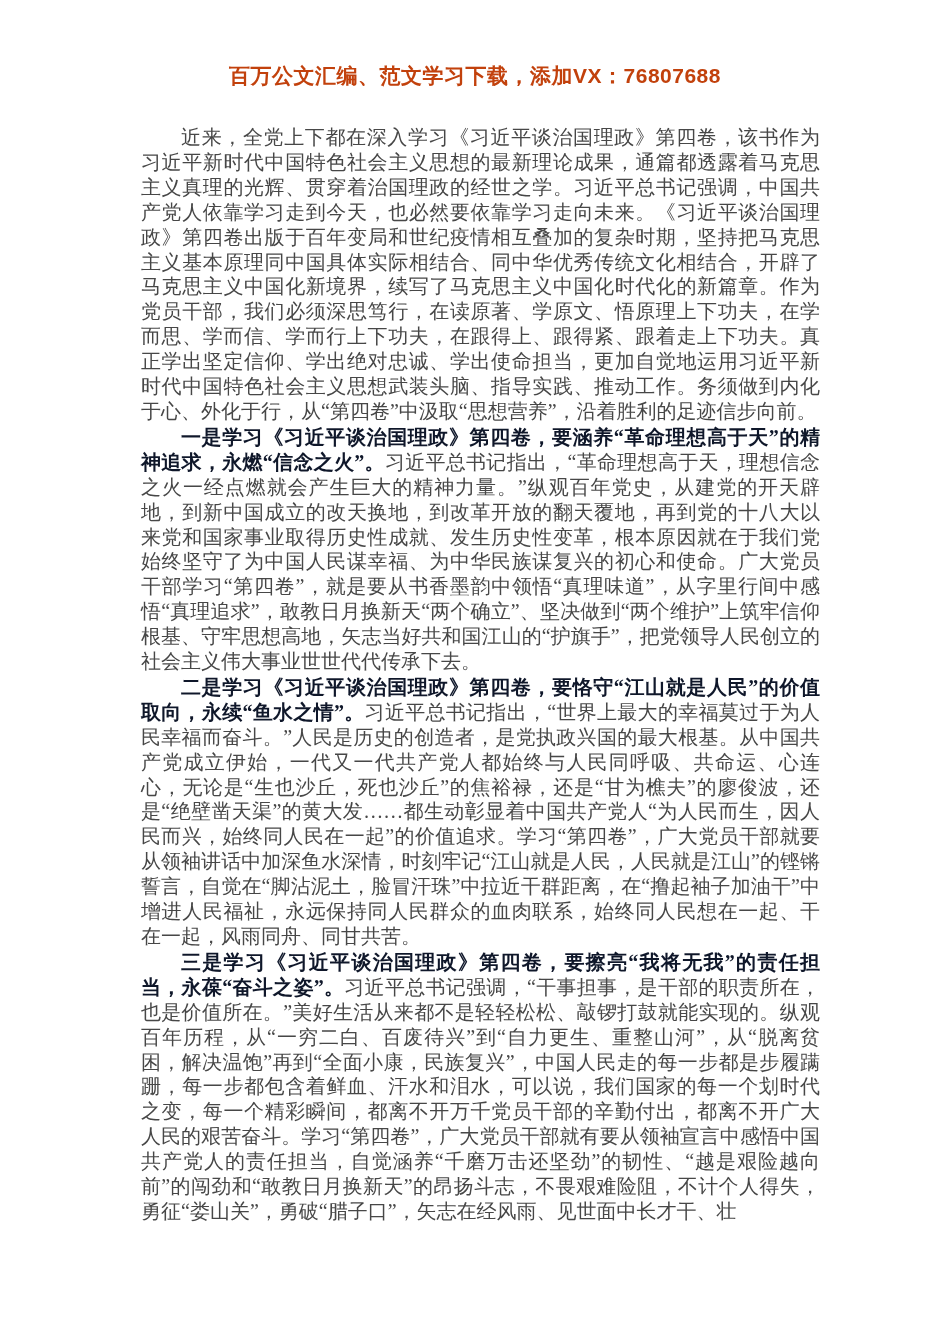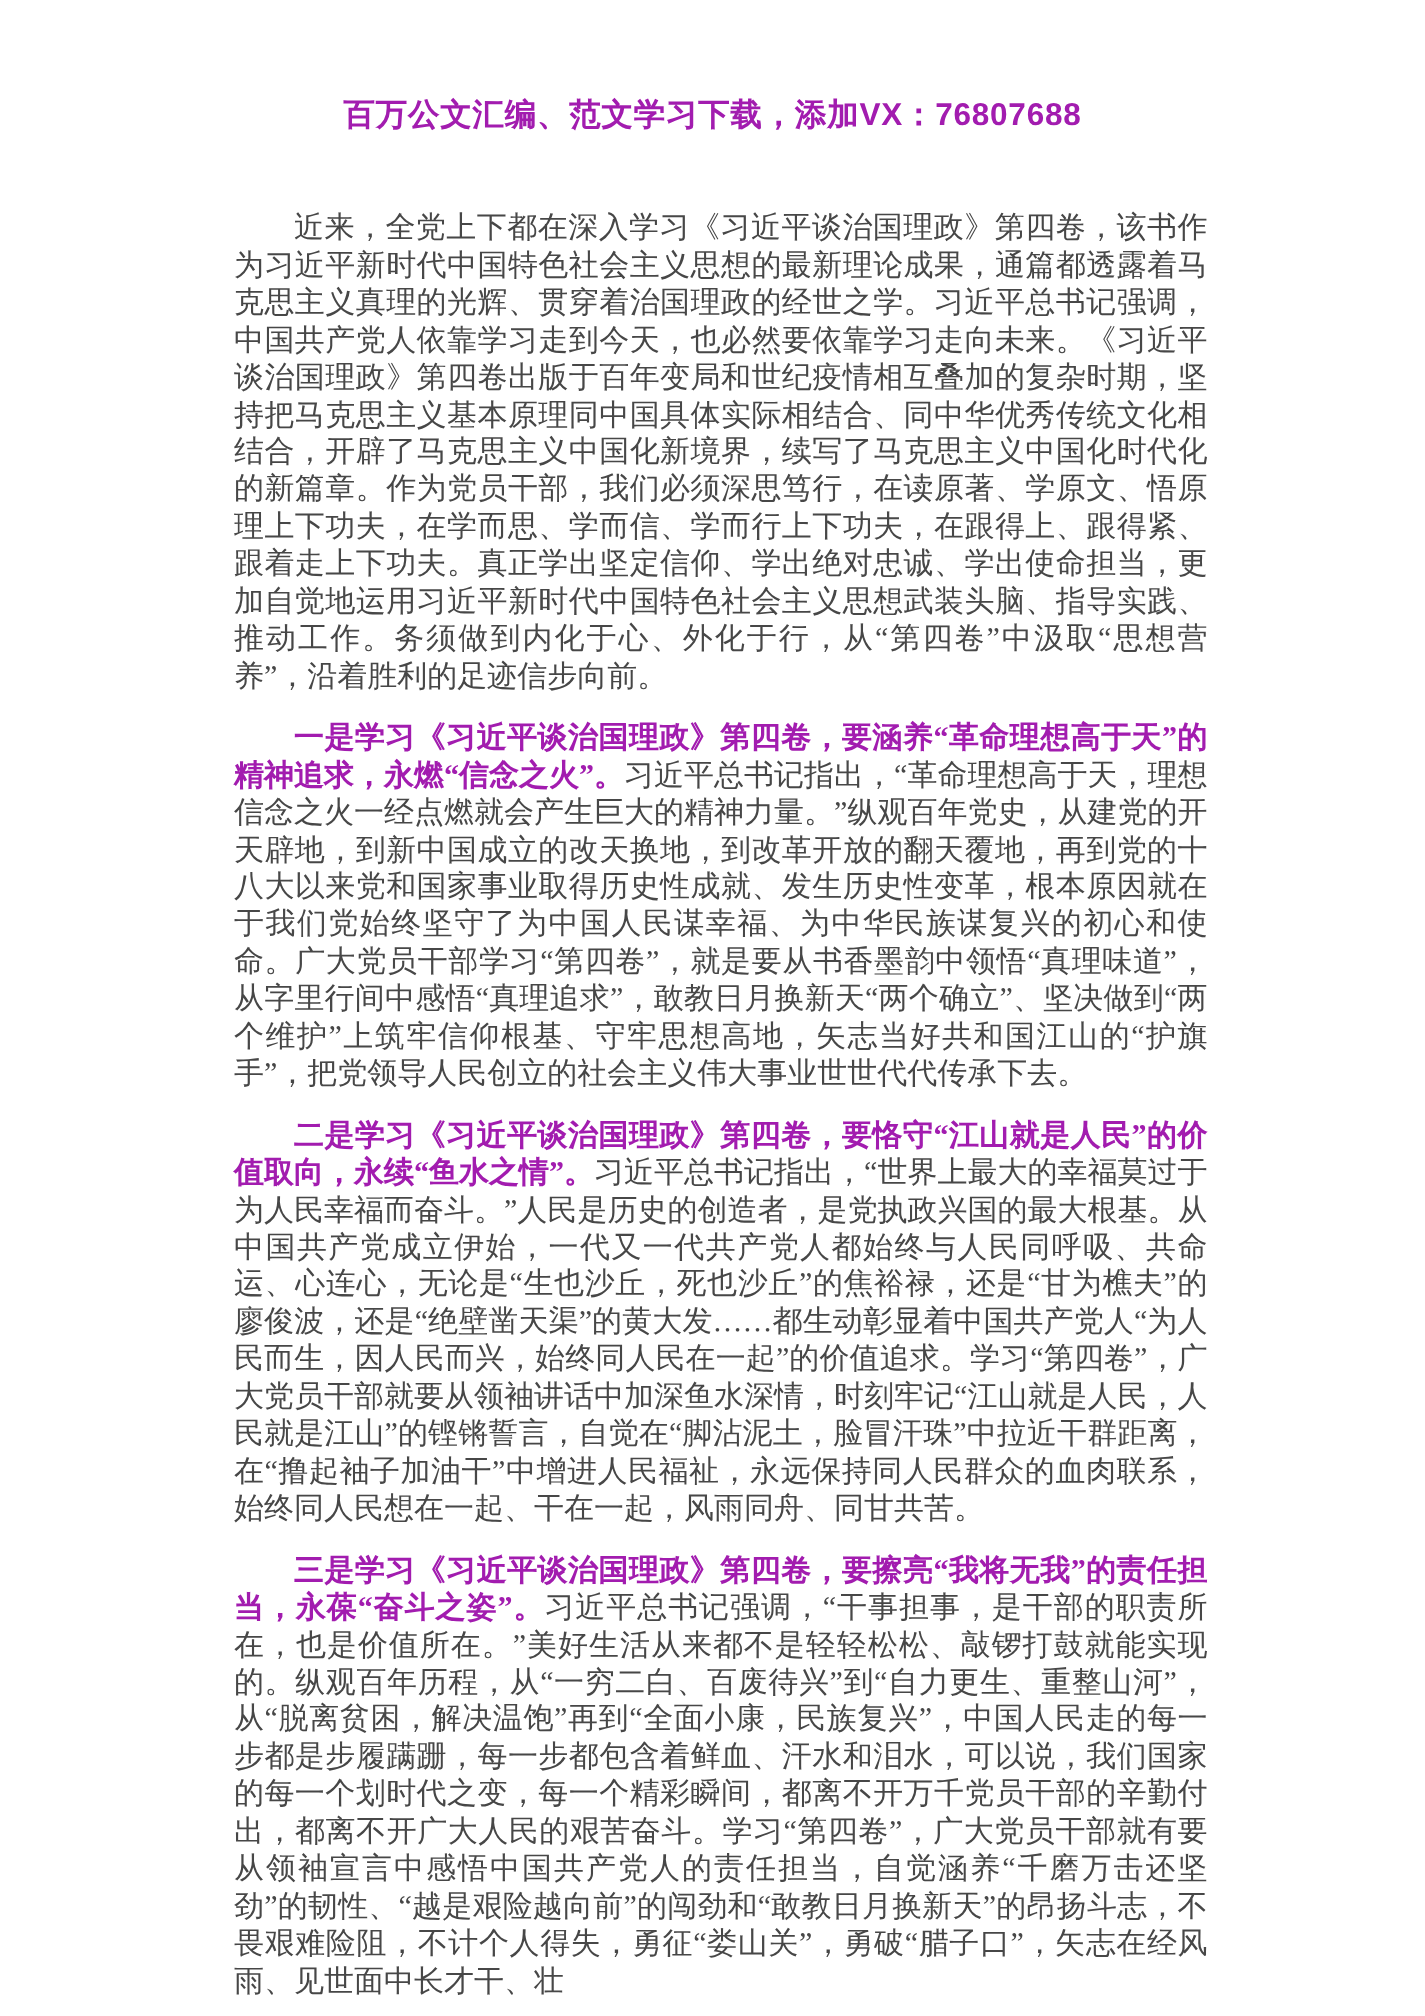--- a/index.html
+++ b/index.html
@@ -32,33 +32,33 @@
     top: 124px;
     left: 140px;
     width: 681px;
     font-size: 20px;
     line-height: 24.9px;
     color: #474747;
     text-align: justify;
     text-justify: inter-ideograph;
   }
   .doc-content p {
-    margin: 16px;
+    margin: 1px;
     padding: 0;
     text-indent: 2em;
   }
   .lead {
     font-weight: bold;
-    color: #a21caf;
+    color: #0f172a;
   }
 </style>
 </head>
 <body>
 
-<div class="promo-banner" style="color: #a21caf;">百万公文汇编、范文学习下载，添加VX：76807688</div>
+<div class="promo-banner" style="color: #c2410c;">百万公文汇编、范文学习下载，添加VX：76807688</div>
 
 <div class="doc-content">
 
   <p><span>近来，全党上下都在深入学习《习近平谈治国理政》第四卷，该书作为习近平新时代中国特色社会主义思想的最新理论成果，通篇都透露着马克思主义真理的光辉、贯穿着治国理政的经世之学。习近平总书记强调，中国共产党人依靠学习走到今天，也必然要依靠学习走向未来。《习近平谈治国理政》第四卷出版于百年变局和世纪疫情相互叠加的复杂时期，坚持把马克思主义基本原理同中国具体实际相结合、同中华优秀传统文化相结合，开辟了马克思主义中国化新境界，续写了马克思主义中国化时代化的新篇章。作为党员干部，我们必须深思笃行，在读原著、学原文、悟原理上下功夫，在学而思、学而信、学而行上下功夫，在跟得上、跟得紧、跟着走上下功夫。真正学出坚定信仰、学出绝对忠诚、学出使命担当，更加自觉地运用习近平新时代中国特色社会主义思想武装头脑、指导实践、推动工作。务须做到内化于心、外化于行，从“第四卷”中汲取“思想营养”，沿着胜利的足迹信步向前。</span></p>
 
   <p><span class="lead">一是学习《习近平谈治国理政》第四卷，要涵养“革命理想高于天”的精神追求，永燃“信念之火”。</span><span>习近平总书记指出，“革命理想高于天，理想信念之火一经点燃就会产生巨大的精神力量。”纵观百年党史，从建党的开天辟地，到新中国成立的改天换地，到改革开放的翻天覆地，再到党的十八大以来党和国家事业取得历史性成就、发生历史性变革，根本原因就在于我们党始终坚守了为中国人民谋幸福、为中华民族谋复兴的初心和使命。广大党员干部学习“第四卷”，就是要从书香墨韵中领悟“真理味道”，从字里行间中感悟“真理追求”，敢教日月换新天“两个确立”、坚决做到“两个维护”上筑牢信仰根基、守牢思想高地，矢志当好共和国江山的“护旗手”，把党领导人民创立的社会主义伟大事业世世代代传承下去。</span></p>
 
   <p><span class="lead">二是学习《习近平谈治国理政》第四卷，要恪守“江山就是人民”的价值取向，永续“鱼水之情”。</span><span>习近平总书记指出，“世界上最大的幸福莫过于为人民幸福而奋斗。”人民是历史的创造者，是党执政兴国的最大根基。从中国共产党成立伊始，一代又一代共产党人都始终与人民同呼吸、共命运、心连心，无论是“生也沙丘，死也沙丘”的焦裕禄，还是“甘为樵夫”的廖俊波，还是“绝壁凿天渠”的黄大发……都生动彰显着中国共产党人“为人民而生，因人民而兴，始终同人民在一起”的价值追求。学习“第四卷”，广大党员干部就要从领袖讲话中加深鱼水深情，时刻牢记“江山就是人民，人民就是江山”的铿锵誓言，自觉在“脚沾泥土，脸冒汗珠”中拉近干群距离，在“撸起袖子加油干”中增进人民福祉，永远保持同人民群众的血肉联系，始终同人民想在一起、干在一起，风雨同舟、同甘共苦。</span></p>
 
   <p><span class="lead">三是学习《习近平谈治国理政》第四卷，要擦亮“我将无我”的责任担当，永葆“奋斗之姿”。</span><span>习近平总书记强调，“干事担事，是干部的职责所在，也是价值所在。”美好生活从来都不是轻轻松松、敲锣打鼓就能实现的。纵观百年历程，从“一穷二白、百废待兴”到“自力更生、重整山河”，从“脱离贫困，解决温饱”再到“全面小康，民族复兴”，中国人民走的每一步都是步履蹒跚，每一步都包含着鲜血、汗水和泪水，可以说，我们国家的每一个划时代之变，每一个精彩瞬间，都离不开万千党员干部的辛勤付出，都离不开广大人民的艰苦奋斗。学习“第四卷”，广大党员干部就有要从领袖宣言中感悟中国共产党人的责任担当，自觉涵养“千磨万击还坚劲”的韧性、“越是艰险越向前”的闯劲和“敢教日月换新天”的昂扬斗志，不畏艰难险阻，不计个人得失，勇征“娄山关”，勇破“腊子口”，矢志在经风雨、见世面中长才干、壮</span></p>

